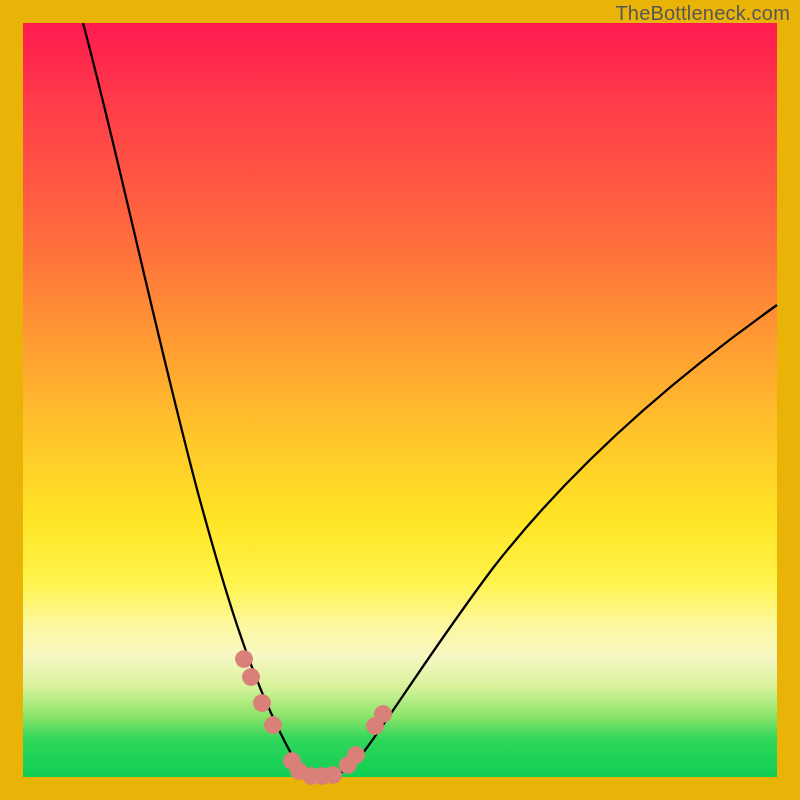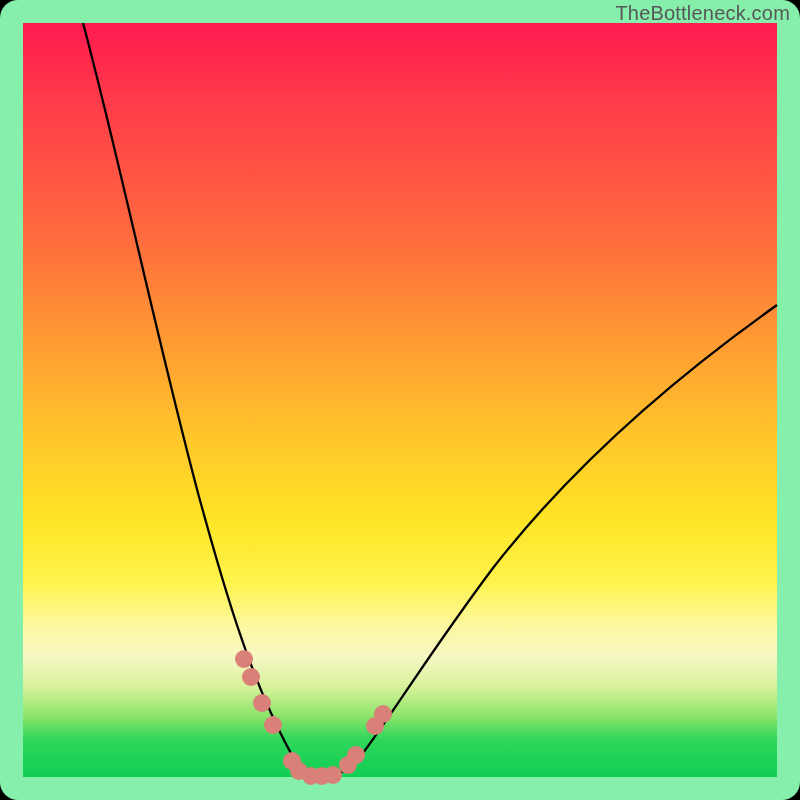--- a/index.html
+++ b/index.html
@@ -10,22 +10,21 @@
     background: #000;
     overflow: hidden;
     font-family: Arial, Helvetica, sans-serif;
   }
   .frame {
     position: absolute;
     left: 0;
     top: 0;
     width: 800px;
     height: 800px;
-    background: #86efac;
-    border-radius: 18px;
+    background: #eab308;
   }
   .plot {
     position: absolute;
     left: 23px;
     top: 23px;
     width: 754px;
     height: 754px;
     
     background: linear-gradient(
       to bottom,

